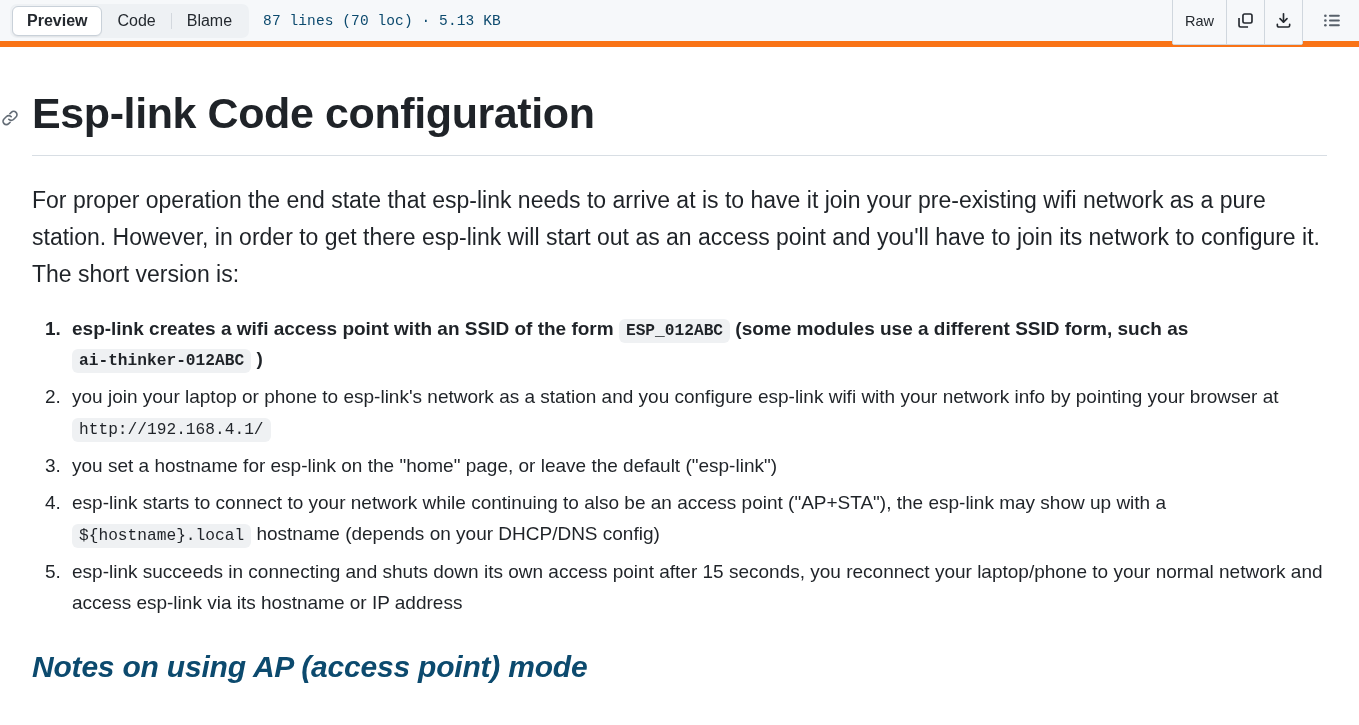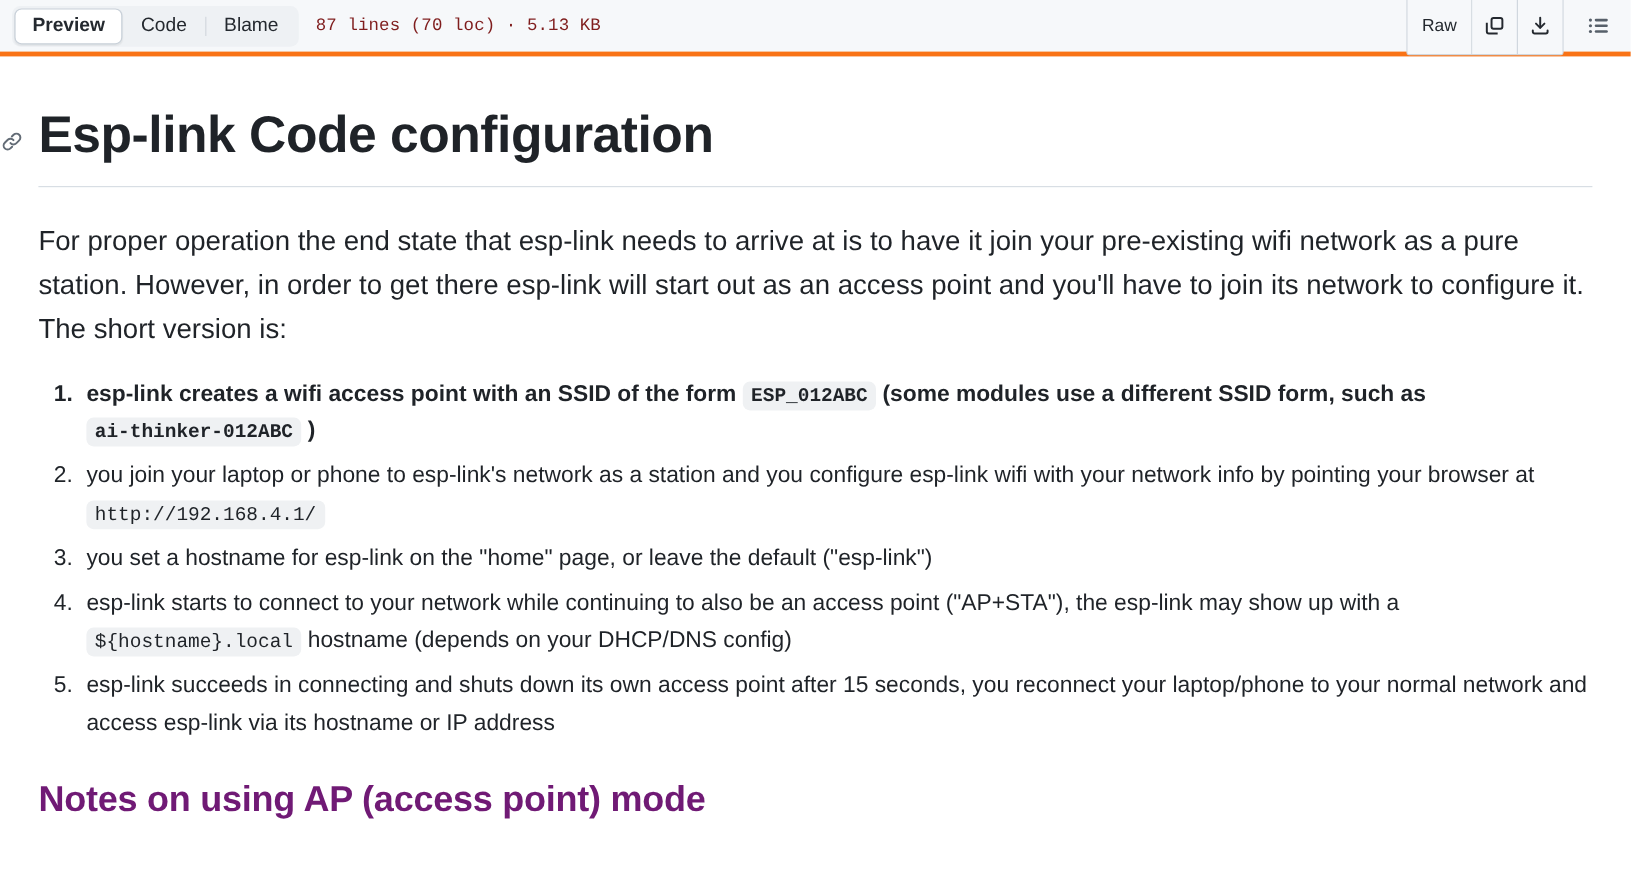--- a/index.html
+++ b/index.html
@@ -12,21 +12,21 @@
     background: #ffffff;
     font-family: "Liberation Sans", sans-serif;
     -webkit-font-smoothing: antialiased;
   }
 
   
   .file-header {
     position: relative;
     height: 47px;
     background: #f6f8fa;
-    border-bottom: 4px solid #f97316;
+    border-bottom: 6px solid #f97316;
     display: flex;
     align-items: center;
     padding: 0 12px 0 10px;
   }
 
   .segmented {
     display: inline-flex;
     align-items: stretch;
     background: #eef1f4;
     border-radius: 7px;
@@ -58,21 +58,21 @@
     width: 1px;
     background: #d3d8de;
     margin: 7px 0;
     flex: 0 0 1px;
   }
 
   .file-meta {
     margin-left: 14px;
     font-family: "Liberation Mono", monospace;
     font-size: 14.5px;
-    color: #7f1d1d;
+    color: #0c4a6e;
     letter-spacing: 0.1px;
     white-space: nowrap;
   }
 
   .toolbar-right {
     margin-left: auto;
     display: flex;
     align-items: center;
     gap: 14px;
   }
@@ -175,22 +175,23 @@
     padding: 3px 7px;
     color: #1f2328;
     white-space: nowrap;
   }
 
   h2.sub-title {
     font-size: 30px;
     font-weight: 700;
     line-height: 1.25;
     margin: 30px 0 0 0;
-    color: #701a75;
+    color: #0c4a6e;
     letter-spacing: -0.2px;
+    font-style: italic;
   }
 </style>
 </head>
 <body>
 
 <div class="file-header">
 
   <div class="segmented">
     <button class="seg-btn active">Preview</button>
     <button class="seg-btn">Code</button>

